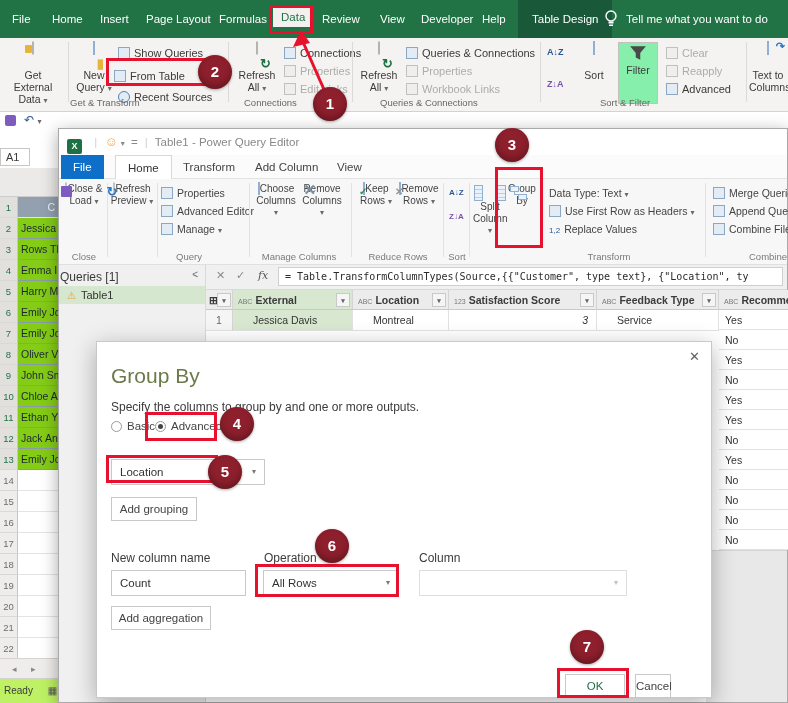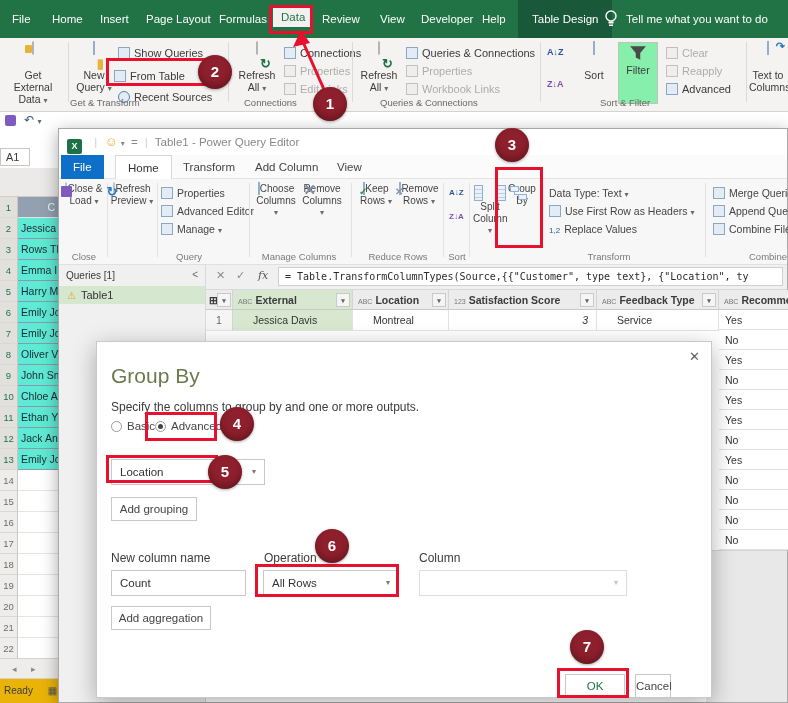--- a/index.html
+++ b/index.html
@@ -34,27 +34,27 @@
 
 .qatrow{left:0;top:112px;width:58px;height:20px;background:#fff}
 .fdisk{position:absolute;left:5px;top:3px;width:11px;height:11px;background:#7e5bbe;border-radius:2px}
 .undo{position:absolute;left:24px;top:1px;color:#2b579a;font-size:12px}
 .namebox{left:0;top:148px;width:30px;height:18px;border:1px solid #c8c6c4;background:#fff;font-size:11px;line-height:16px;padding-left:5px;z-index:1}
 .colh{left:0;top:168px;width:58px;height:29px;background:#eceae8;border-bottom:1px solid #cfcdca;z-index:1}
 .rowsbox{left:0;top:197px;width:58px;z-index:1}
 .xrow{height:21px;position:relative}
 .rn{position:absolute;left:0;top:0;width:18px;height:21px;line-height:21px;text-align:center;font-size:9.5px;color:#6e6c69;background:#efedeb;border-bottom:1px solid #dad8d5;border-right:1px solid #c9c7c4;cursor:default}
 .cellA{position:absolute;left:18px;top:0;width:40px;height:21px;line-height:21px;font-size:10.5px;padding-left:3px;white-space:nowrap;overflow:hidden;border-bottom:1px solid #e6e4e1;color:#1c2733;cursor:default}
-.xrow.sel .cellA{background:#5eead4;border-bottom-color:#8b99ad}
+.xrow.sel .cellA{background:#84cc16;border-bottom-color:#8b99ad}
 .xrow.sel .rn,.xrow.hdr .rn{color:#217346;background:#e2e0dd}
 .xrow.hdr .cellA{background:#93a0b0;color:#eef1f4;text-align:right;padding-right:3px}
 .selframe{position:absolute;left:18px;top:0;width:40px;height:273px;border:2px solid #217346;pointer-events:none}
 .navrow{left:0;top:658px;width:58px;height:20px;background:#efedeb;border-top:1px solid #d5d2cf;font-size:9px;color:#8a8886;line-height:20px;z-index:1}
 .navrow span{margin-left:12px}
-.statusbar{left:0;top:678px;width:58px;height:25px;background:#eab308;border-top:1px solid #d5d2cf;font-size:10px;color:#3b3a39;line-height:23px;padding-left:4px;z-index:1}
+.statusbar{left:0;top:678px;width:58px;height:25px;background:#bef264;border-top:1px solid #d5d2cf;font-size:10px;color:#3b3a39;line-height:23px;padding-left:4px;z-index:1}
 .sheetico{margin-left:12px;color:#555;font-size:10px}
 
 .pq{left:58px;top:128px;width:730px;height:575px;background:#fff;border:1px solid #a9a9a9;box-shadow:0 4px 16px rgba(0,0,0,.35);z-index:10}
 .pqtitle{position:absolute;left:0;top:0;right:0;height:26px;background:#fff;font-size:11.5px;color:#8a8886;line-height:26px;white-space:nowrap}
 .pqtitle .xlico{display:inline-block;vertical-align:-3px;margin:0 5px 0 8px;width:15px;height:15px;background:#1e7145;border-radius:2px;color:#fff;font-size:9px;font-weight:bold;text-align:center;line-height:15px}
 .pqtitle .pipe{color:#cfcfcf;margin:0 4px}
 .pqtitle .smiley{color:#f0a43c;font-size:13px}
 .pqtitle .tcaret{font-size:8px;color:#8a8886;margin:0 3px}
 .pqtabs{position:absolute;left:0;top:26px;right:0;height:24px;background:#fbfbfb;border-bottom:1px solid #e3e3e3}
 .ptab{position:absolute;top:0;height:24px;line-height:24px;padding:0 12px;font-size:11.5px;color:#444;cursor:default}
@@ -71,21 +71,21 @@
 .xmark{position:absolute;left:0;right:0;top:1px;font-size:15px;color:#7d8da0;font-weight:bold}
 .gb1{position:absolute;left:2px;top:3px;width:9px;height:6px;border:1px solid #8fb0d1;background:#eaf1f8}
 .gb2{position:absolute;left:10px;top:11px;width:9px;height:6px;border:1px solid #8fb0d1;background:#eaf1f8}
 .gbl{position:absolute;left:6px;top:8px;width:6px;height:4px;border-left:1px solid #8fb0d1;border-bottom:1px solid #8fb0d1}
 .prow{position:absolute;height:16px;line-height:16px;font-size:10.5px;white-space:nowrap;color:#444;cursor:default}
 .prow .chip{vertical-align:-2px}
 .pglabel{position:absolute;bottom:2px;font-size:9.5px;color:#7a7a7a;text-align:center;white-space:nowrap}
 .psort{position:absolute;width:16px;font-size:8px;font-weight:bold;line-height:8px;color:#2b579a}
 
 .qpane{position:absolute;left:0;top:136px;width:147px;bottom:0;background:#f0f0f0;border-right:1px solid #d9d9d9}
-.qhead{position:absolute;left:7px;top:5px;font-size:10px;color:#3a3a3a}
+.qhead{position:absolute;left:1px;top:5px;font-size:12px;color:#3a3a3a}
 .qcollapse{position:absolute;right:7px;top:4px;font-size:10px;color:#666}
 .qitem{position:absolute;left:0;top:21px;right:0;height:18px;line-height:18px;background:#d5e8cf;font-size:11px;color:#333;padding-left:8px;cursor:default}
 .warn{color:#e8a33b;margin-right:5px;font-size:10px}
 .fbar{position:absolute;left:147px;top:136px;right:0;height:25px;background:#f0f0f0;border-bottom:1px solid #d9d9d9}
 .fbtn{position:absolute;top:4px;color:#8a8a8a;font-size:11px;cursor:default}
 .fx{font-family:"DejaVu Serif",serif;font-style:italic;color:#555}
 .finput{position:absolute;left:72px;top:2px;right:4px;bottom:3px;background:#fff;border:1px solid #cfcfcf;font-family:"DejaVu Sans Mono",monospace;font-size:10px;line-height:18px;padding-left:6px;white-space:nowrap;overflow:hidden;color:#2b2b2b}
 .grid{position:absolute;left:147px;top:161px;right:0;bottom:0;background:#fff}
 .hcell{position:absolute;top:0;height:20px;background:#ececec;border-right:1px solid #d4d4d4;border-bottom:1px solid #c9c9c9;font-size:10.5px;font-weight:bold;color:#3b3b3b;line-height:20px;white-space:nowrap;overflow:hidden;cursor:default}
 .hcell .ctype{font-weight:normal;font-size:7px;color:#777;margin:0 3px 0 5px;letter-spacing:0}

